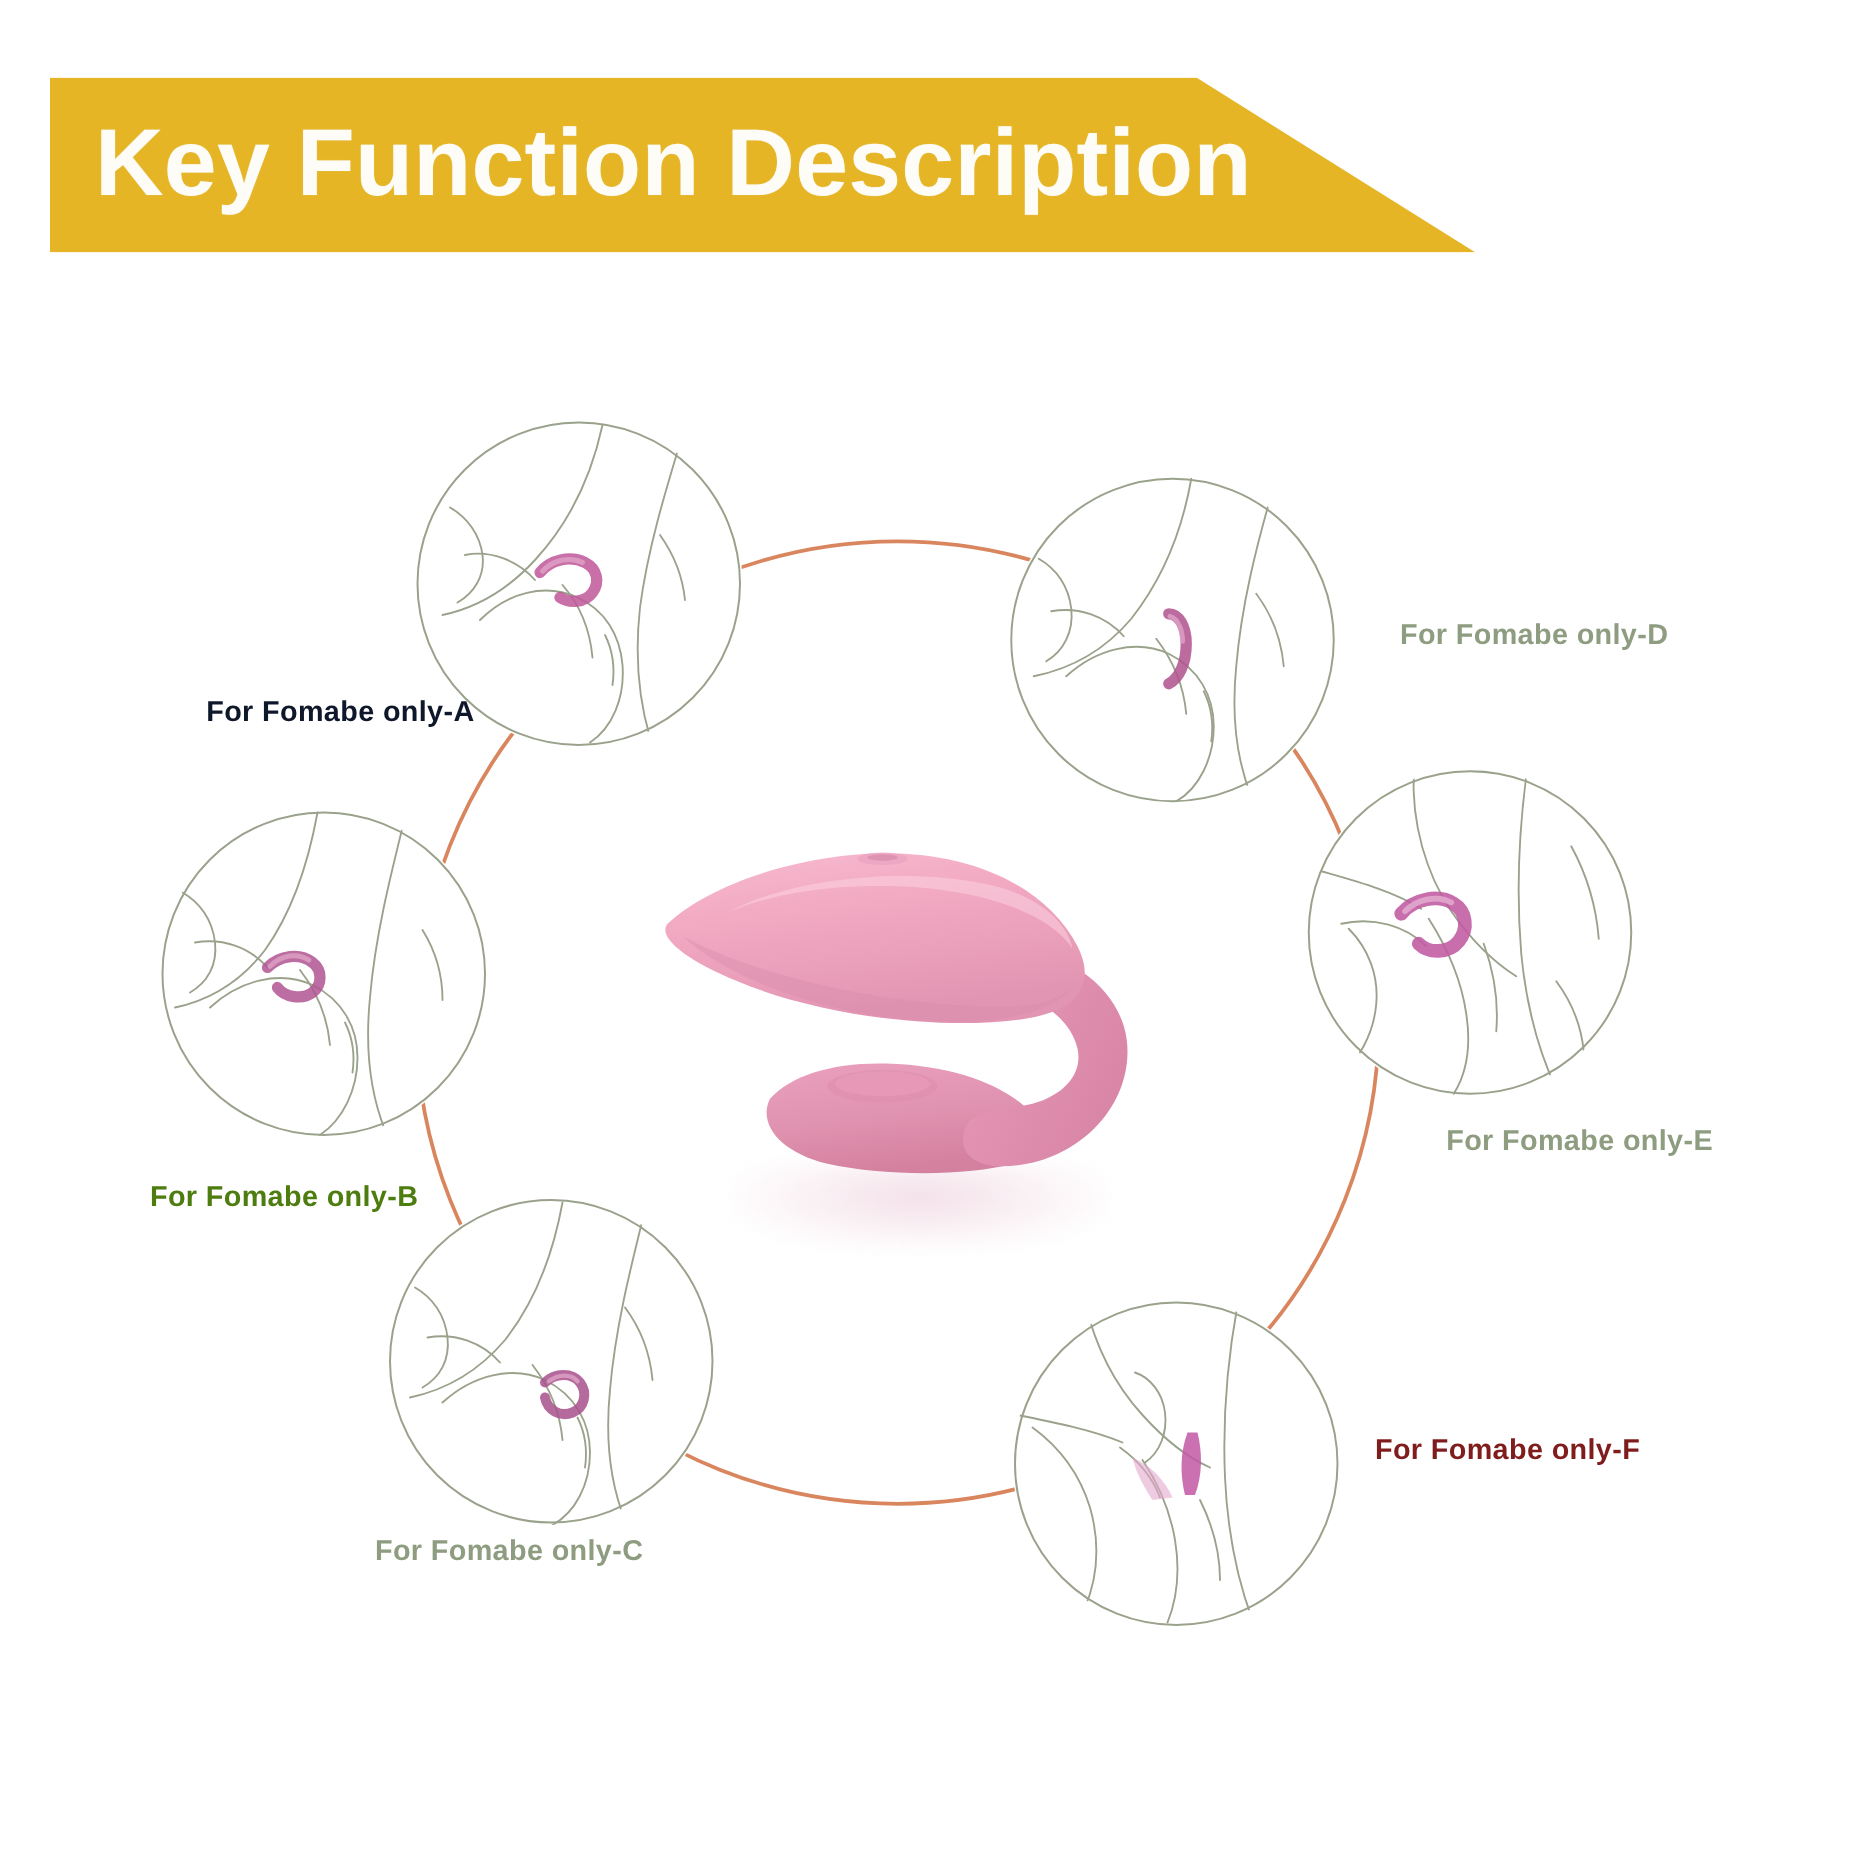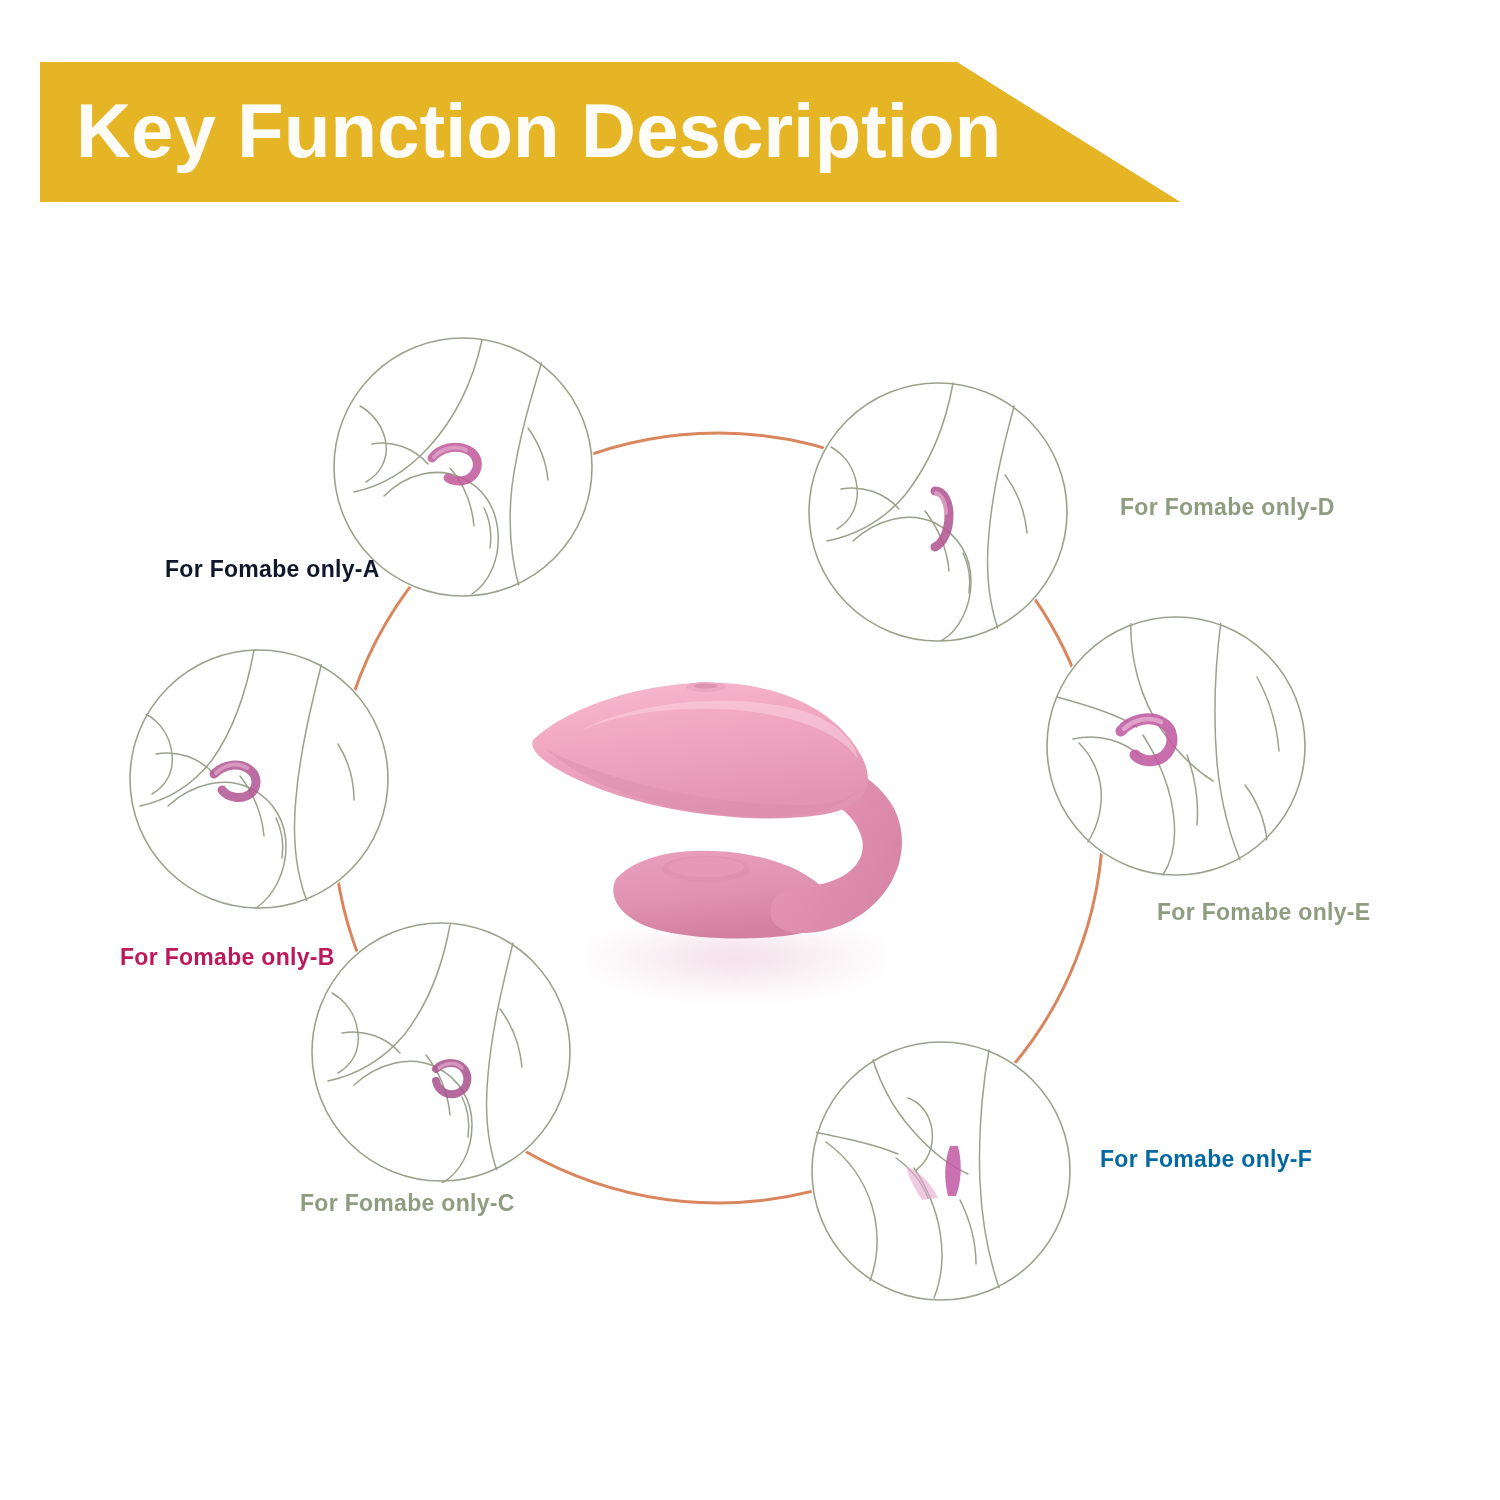--- a/index.html
+++ b/index.html
@@ -164,24 +164,24 @@
             <path d="M28 106 C50 102, 72 110, 86 126"></path>
             <path d="M40 158 C64 136, 96 128, 122 140 C146 152, 158 174, 158 198 C158 224, 146 248, 128 260"></path>
             <path d="M112 128 C126 146, 134 166, 136 188"></path>
             <path d="M148 170 C154 182, 156 196, 154 210"></path>
             <path d="M210 96 C220 112, 226 132, 226 152"></path>
           </g>
           <path d="M86 126 C96 116, 112 114, 122 122 C130 128, 130 140, 122 146 C114 152, 100 150, 94 142" fill="none" stroke="#b05490" stroke-width="9" stroke-linecap="round" opacity="0.85"></path>
           <path d="M88 125 C97 116, 110 114, 119 120" fill="none" stroke="#dfa2c6" stroke-width="4" stroke-linecap="round" opacity="0.8"></path>
         </svg>
       </div>
-      <div class="node-label" style="color: #be185d; left: -8px; top: 296px;">For Fomabe only-B</div>
-    </div>
-
-    <div class="node" id="nodeC" style="width: 262px; height: 262px; left: 310px; top: 921px;">
+      <div class="node-label" style="color: #4d7c0f; left: -8px; top: 296px;">For Fomabe only-B</div>
+    </div>
+
+    <div class="node" id="nodeC" style="width: 262px; height: 262px; left: 310px; top: 958px;">
       <div class="node-circle">
         <svg width="262" height="262" viewBox="0 0 262 262" xmlns="http://www.w3.org/2000/svg">
           <circle cx="131" cy="131" r="129" fill="#ffffff" stroke="#9aa28c" stroke-width="1.6"></circle>
           <g fill="none" stroke="#9aa28c" stroke-width="1.5" stroke-linecap="round">
             <path d="M140 4 C132 48, 116 86, 94 114 C72 140, 46 154, 18 160"></path>
             <path d="M206 10 C194 58, 182 106, 178 154 C174 194, 178 228, 190 258"></path>
             <path d="M22 72 C36 80, 46 94, 48 112 C50 130, 42 144, 28 152"></path>
             <path d="M32 112 C54 108, 76 116, 90 132"></path>
             <path d="M44 164 C68 142, 100 134, 126 146 C150 158, 162 180, 162 204 C162 230, 150 252, 132 262"></path>
             <path d="M116 134 C130 152, 138 172, 140 194"></path>
@@ -249,21 +249,21 @@
             <path d="M16 102 C38 118, 54 140, 62 166 C70 194, 68 222, 58 246"></path>
             <path d="M98 58 C110 62, 120 74, 122 90 C124 106, 118 122, 106 130"></path>
             <path d="M104 128 C116 146, 126 168, 130 192 C134 216, 132 238, 124 258"></path>
             <path d="M86 118 C100 128, 112 142, 118 158"></path>
             <path d="M150 160 C160 180, 166 202, 166 224"></path>
           </g>
           <path d="M140 106 L148 106 C152 122, 152 140, 146 156 L138 156 C134 140, 134 122, 140 106 Z" fill="#c258a4" opacity="0.85"></path>
           <path d="M96 126 C110 132, 122 144, 128 158 L112 160 C104 148, 98 136, 96 126 Z" fill="#e4a9cf" opacity="0.6"></path>
         </svg>
       </div>
-      <div class="node-label" style="color: #0369a1; left: 290px; top: 106px;">For Fomabe only-F</div>
+      <div class="node-label" style="color: #7f1d1d; left: 290px; top: 106px;">For Fomabe only-F</div>
     </div>
 
     <div class="product-shadow"></div>
     <div class="product">
       <svg width="440" height="350" viewBox="0 0 440 350" xmlns="http://www.w3.org/2000/svg">
         <defs>
           <linearGradient id="gTop" x1="0" y1="0" x2="0.35" y2="1">
             <stop offset="0%" stop-color="#f7bcd1"></stop>
             <stop offset="40%" stop-color="#f2a9c2"></stop>
             <stop offset="100%" stop-color="#e295b2"></stop>

